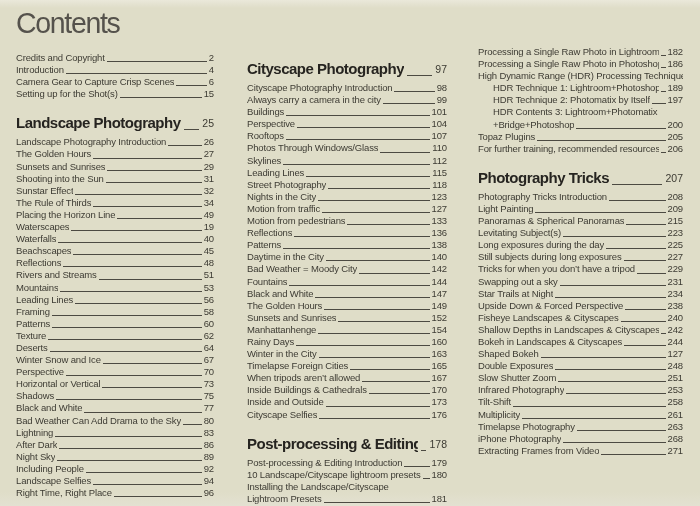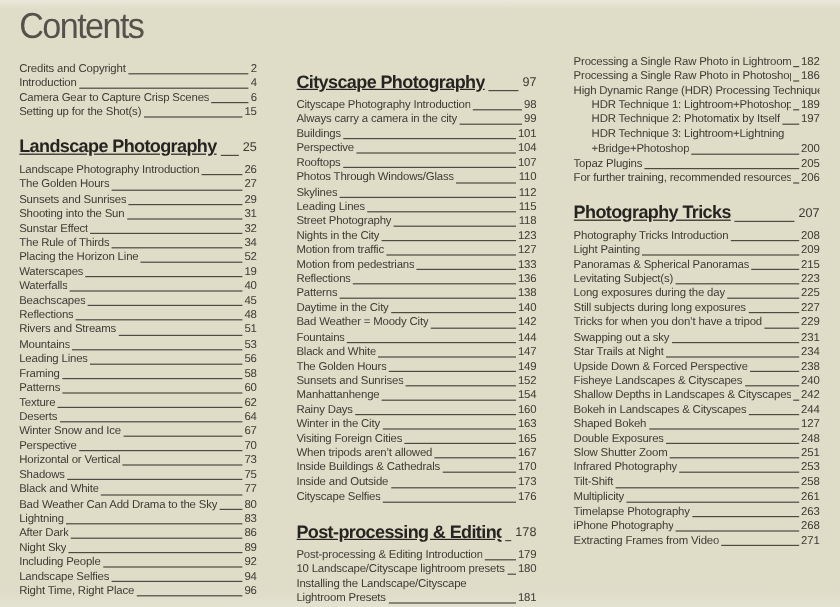--- a/index.html
+++ b/index.html
@@ -31,21 +31,21 @@
     line-height:12.1px;font-size:9.5px;letter-spacing:-0.15px;
     color:var(--text);white-space:nowrap;
   }
   .row .t{flex:0 1 auto;overflow:hidden;}
   .leader{flex:1 1 auto;min-width:5px;border-bottom:1px solid var(--leader);margin:0 2px 2px 2px;}
   .n{flex:0 0 auto;text-align:right;}
   .indent{padding-left:15px;}
   .plain .t{flex:1 1 auto;}
 
   .sec{display:flex;align-items:stretch;line-height:18px;margin-top:14px;margin-bottom:2px;white-space:nowrap;}
-  .sec .st{flex:0 1 auto;font-size:15px;font-weight:700;letter-spacing:-0.5px;color:var(--heading);overflow:hidden;text-decoration:underline;}
+  .sec .st{flex:0 1 auto;font-size:15px;font-weight:700;letter-spacing:-0.5px;color:var(--heading);overflow:hidden;}
   .sec .leader{margin:0 3px 4px 3px;}
   .sec .n{font-size:10.5px;color:var(--text);align-self:flex-end;margin-bottom:2px;text-align:center;}
 </style>
 </head>
 <body>
 
 <div class="page">
   <h1 class="title">Contents</h1>
   <div class="col" id="col1">
       <div class="row">
@@ -99,21 +99,21 @@
         <span class="n">32</span>
       </div>
       <div class="row">
         <span class="t">The Rule of Thirds</span>
         <span class="leader"></span>
         <span class="n">34</span>
       </div>
       <div class="row">
         <span class="t">Placing the Horizon Line</span>
         <span class="leader"></span>
-        <span class="n">52</span>
+        <span class="n">49</span>
       </div>
       <div class="row">
         <span class="t">Waterscapes</span>
         <span class="leader"></span>
         <span class="n">19</span>
       </div>
       <div class="row">
         <span class="t">Waterfalls</span>
         <span class="leader"></span>
         <span class="n">40</span>
@@ -339,21 +339,21 @@
         <span class="t">Rainy Days</span>
         <span class="leader"></span>
         <span class="n">160</span>
       </div>
       <div class="row">
         <span class="t">Winter in the City</span>
         <span class="leader"></span>
         <span class="n">163</span>
       </div>
       <div class="row">
-        <span class="t">Visiting Foreign Cities</span>
+        <span class="t">Timelapse Foreign Cities</span>
         <span class="leader"></span>
         <span class="n">165</span>
       </div>
       <div class="row">
         <span class="t">When tripods aren’t allowed</span>
         <span class="leader"></span>
         <span class="n">167</span>
       </div>
       <div class="row">
         <span class="t">Inside Buildings &amp; Cathedrals</span>
@@ -412,21 +412,21 @@
         <span class="t">HDR Technique 1: Lightroom+Photoshop</span>
         <span class="leader"></span>
         <span class="n">189</span>
       </div>
       <div class="row indent">
         <span class="t">HDR Technique 2: Photomatix by Itself</span>
         <span class="leader"></span>
         <span class="n">197</span>
       </div>
       <div class="row indent plain">
-        <span class="t">HDR Technique 3: Lightroom+Lightning</span>
+        <span class="t">HDR Contents 3: Lightroom+Photomatix</span>
       </div>
       <div class="row indent">
         <span class="t">+Bridge+Photoshop</span>
         <span class="leader"></span>
         <span class="n">200</span>
       </div>
       <div class="row">
         <span class="t">Topaz Plugins</span>
         <span class="leader"></span>
         <span class="n">205</span>

